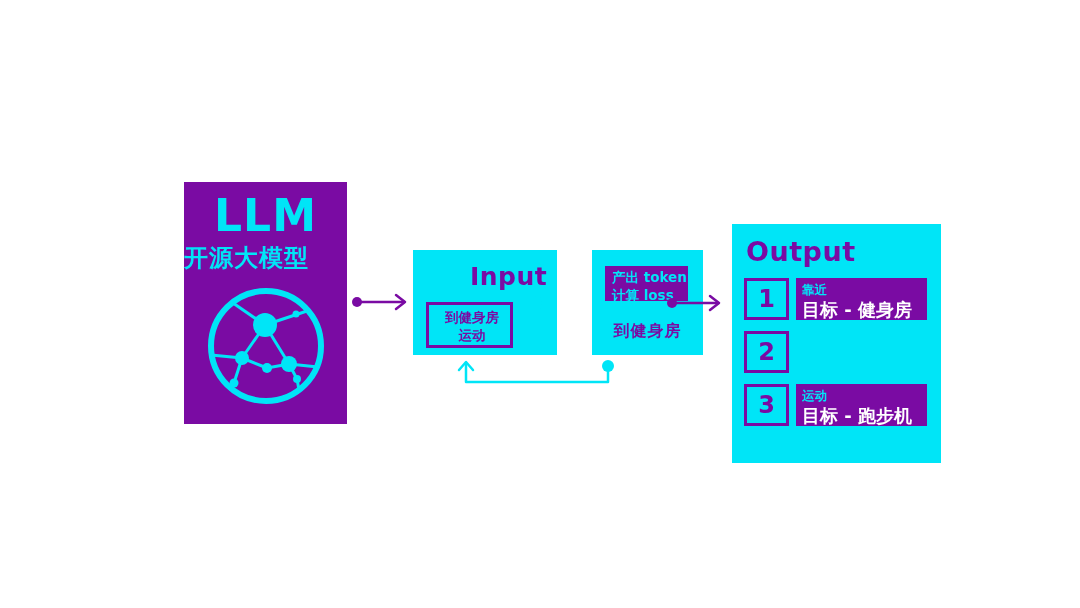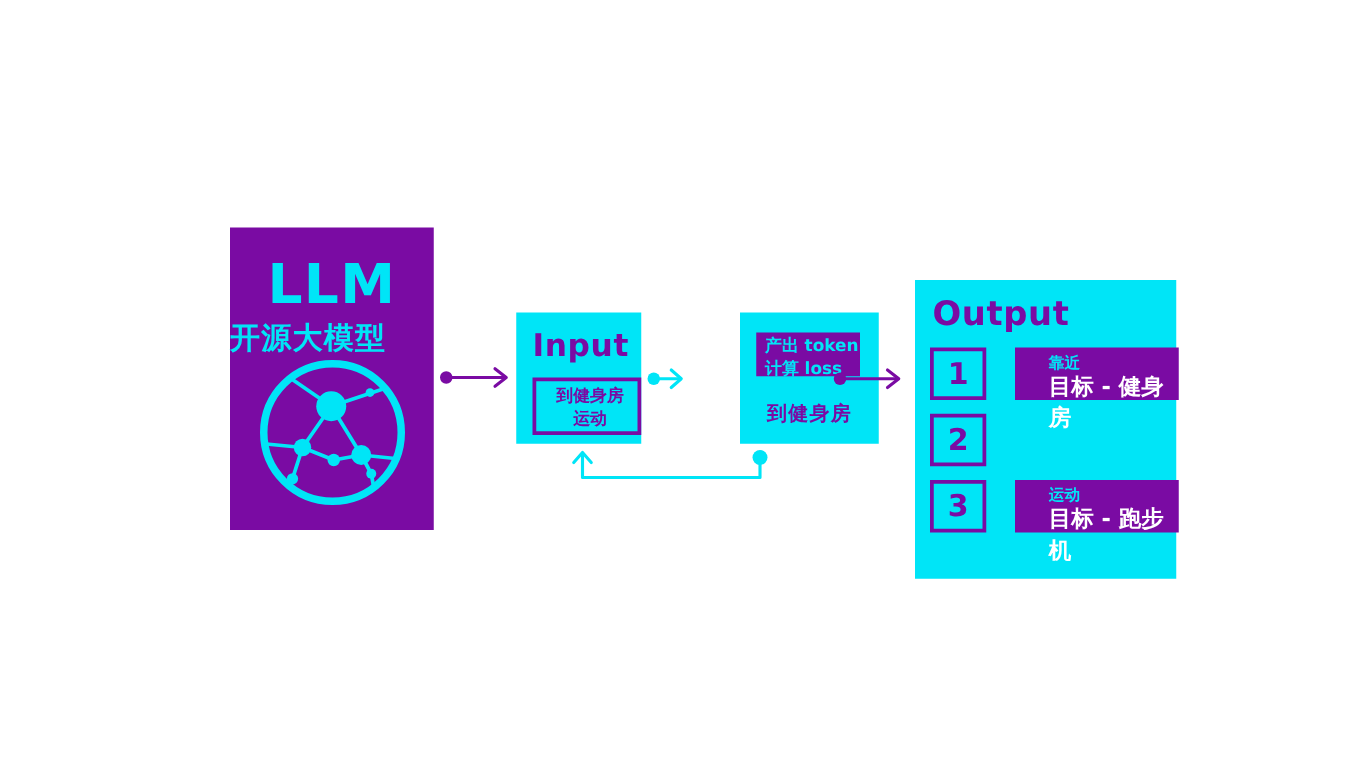--- a/index.html
+++ b/index.html
@@ -6,50 +6,50 @@
     --purple:#7A0BA3;
     --cyan:#00E5F7;
     --white:#FFFFFF;
   }
   html,body{margin:0;padding:0;background:#fff;}
   body{font-family:"DejaVu Sans","Liberation Sans",sans-serif;}
   #canvas{position:relative;width:1080px;height:608px;background:#fff;overflow:hidden;}
 
   
   .llm-card{position:absolute;left:184px;top:182px;width:163px;height:242px;background:var(--purple);}
-  .llm-title{color:var(--cyan);font-weight:bold;font-size:44px;text-align:center;margin-top:24px;letter-spacing:1px;line-height:1.0;}
+  .llm-title{color:var(--cyan);font-weight:bold;font-size:44px;text-align:center;margin-top:12px;letter-spacing:1px;line-height:1.0;}
   .llm-subtitle{color:var(--cyan);font-weight:bold;font-size:24px;text-align:left;margin-top:4px;letter-spacing:1px;}
   .llm-icon{position:absolute;left:19px;top:101px;width:126px;height:126px;}
 
   
   .cyan-box{position:absolute;background:var(--cyan);}
   .box-title{color:var(--purple);font-weight:bold;}
 
   
-  .input-box{left:413px;top:250px;width:100px;height:105px;}
+  .input-box{left:413px;top:250px;width:100px;height:105px;padding-left:44px;}
   .input-title{font-size:25px;padding:12px 0 0 13px;letter-spacing:0.5px;}
   .input-inner{position:absolute;left:13px;top:52px;width:76px;height:37px;border:3px solid var(--purple);
                color:var(--purple);font-weight:bold;font-size:13.5px;line-height:1.35;padding:3px 0 0 5px;text-align:center;}
 
   
   .process-box{left:552px;top:250px;width:111px;height:105px;margin-left:40px;}
   .process-token{position:absolute;left:13px;top:16px;width:76px;height:32px;background:var(--purple);
                  color:var(--cyan);font-weight:bold;font-size:13.5px;line-height:1.3;padding:3px 0 0 7px;}
   .process-note{position:absolute;left:0;top:71px;width:100%;text-align:center;color:var(--purple);
                 font-weight:bold;font-size:16px;letter-spacing:1px;}
 
   
   .output-box{left:732px;top:197px;width:209px;height:239px;margin-top:27px;}
   .output-title{font-size:27px;padding:12px 0 0 14px;letter-spacing:0.5px;}
   .output-row{position:absolute;left:12px;width:197px;height:42px;}
   .output-row.r0{top:54px;} .output-row.r1{top:107px;} .output-row.r2{top:160px;}
   .num-box{position:absolute;left:0;top:0;width:39px;height:36px;border:3px solid var(--purple);
            color:var(--purple);font-weight:bold;font-size:24px;display:flex;align-items:center;justify-content:center;background:var(--cyan);}
-  .row-card{position:absolute;left:68px;top:0;width:131px;height:42px;background:var(--purple);
-            padding:4px 0 0 27px;box-sizing:border-box;}
+  .row-card{position:absolute;left:52px;top:0;width:131px;height:42px;background:var(--purple);
+            padding:4px 0 0 6px;box-sizing:border-box;}
   .row-action{color:var(--cyan);font-weight:bold;font-size:12.5px;line-height:1.3;}
   .row-target{color:var(--white);font-weight:bold;font-size:18px;line-height:1.35;}
 
   
   .arrows{position:absolute;left:0;top:0;width:1080px;height:608px;pointer-events:none;}
 </style>
 </head>
 <body>
 
 <div id="canvas">

